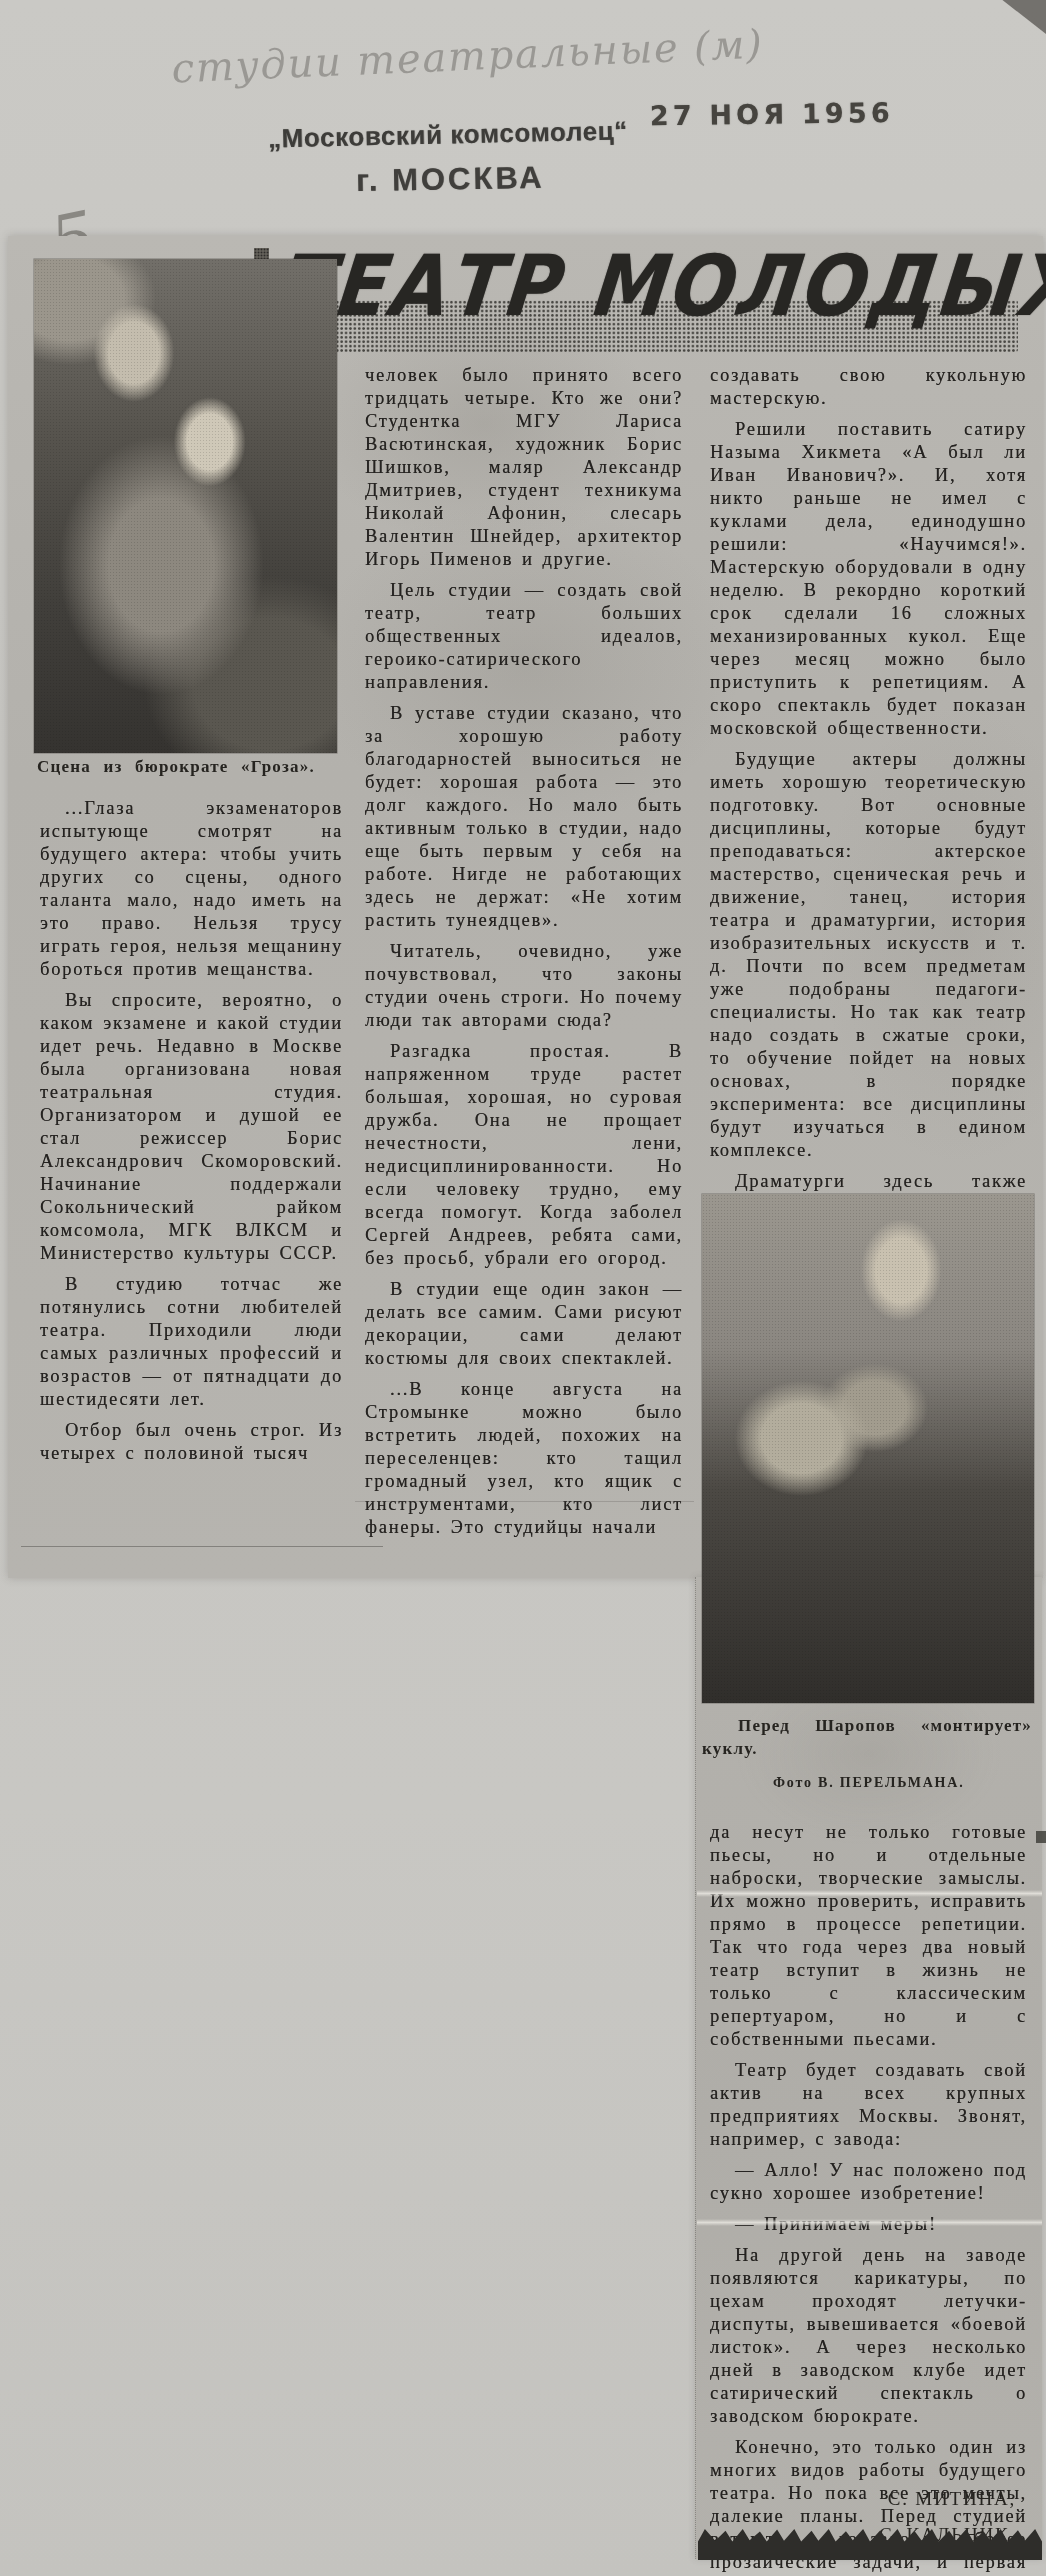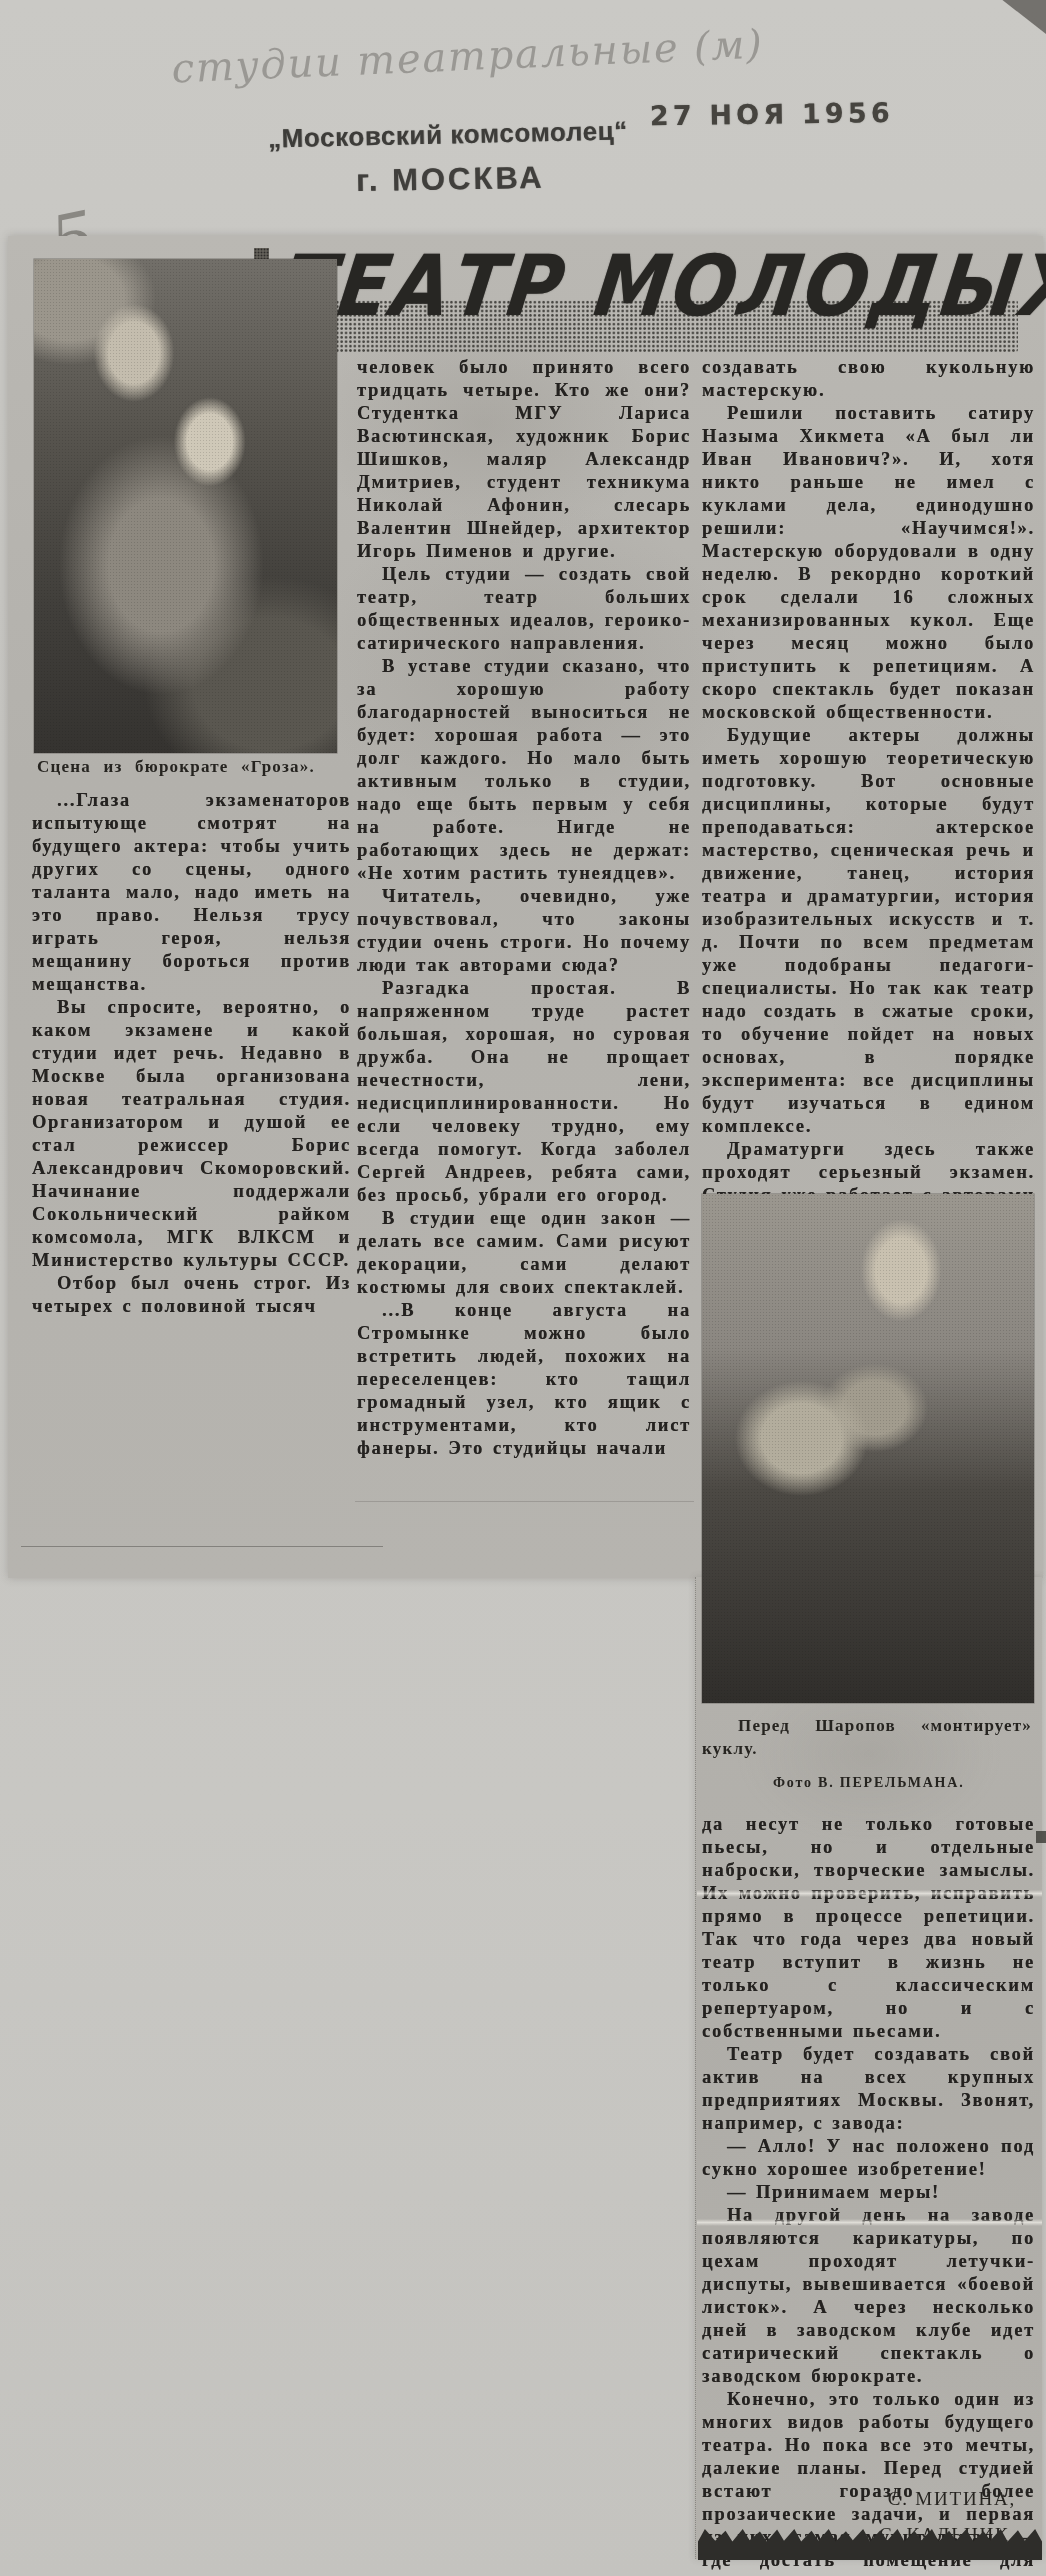--- a/index.html
+++ b/index.html
@@ -106,21 +106,21 @@
   }
   .halftone{position:absolute;inset:0;
     background-image:radial-gradient(rgba(18,18,16,.5) 0.6px, transparent 0.9px);
     background-size:3px 3px;opacity:.3;}
   
   .col{
     font-size:18.4px;line-height:23px;letter-spacing:1.8px;word-spacing:2.4px;
     text-align:justify;color:#242220;
     text-shadow:0.2px 0.2px 0.3px rgba(35,32,28,.65);
   }
-  .col .para{margin:0;text-indent:25px;font-weight:bold;}
+  .col .para{margin:8px;text-indent:25px;}
   .cont .para:first-child{text-indent:0;}
   .col1{left:32px;top:789px;width:319px;height:765px;}
   .col2{left:357px;top:356px;width:334px;height:1145px;}
   .col3a{left:702px;top:356px;width:333px;height:835px;}
   .col3b{left:702px;top:1813px;width:333px;height:676px;}
   .caption{font-weight:700;font-size:17px;line-height:22.5px;letter-spacing:1.2px;}
   .caption1{left:37px;top:756px;width:300px;text-align:justify;word-spacing:7.1px;}
   .caption2{left:702px;top:1715px;width:330px;text-align:justify;}
   .caption2 .cap-line{margin:0;text-indent:36px;font-weight:700;}
   .photo-credit{left:702px;top:1772px;width:330px;font-weight:700;font-size:14px;
@@ -153,20 +153,21 @@
   <div class="abs article-title">ТЕАТР МОЛОДЫХ</div>
 
   <div class="abs photo photo-groza">
     <div class="halftone"></div>
   </div>
   <div class="abs caption caption1">Сцена из бюрократе «Гроза».</div>
 
   <div class="abs col col1">
       <p class="para">...Глаза экзаменаторов испытующе смотрят на будущего актера: чтобы учить других со сцены, одного таланта мало, надо иметь на это право. Нельзя трусу играть героя, нельзя мещанину бороться против мещанства.</p>
       <p class="para">Вы спросите, вероятно, о каком экзамене и какой студии идет речь. Недавно в Москве была организована новая театральная студия. Организатором и душой ее стал режиссер Борис Александрович Скоморовский. Начинание поддержали Сокольнический райком комсомола, МГК ВЛКСМ и Министерство культуры СССР.</p>
+      <p class="para">В студию тотчас же потянулись сотни любителей театра. Приходили люди самых различных профессий и возрастов — от пятнадцати до шестидесяти лет.</p>
       <p class="para">Отбор был очень строг. Из четырех с половиной тысяч</p>
     </div>
   <div class="abs col col2 cont">
       <p class="para">человек было принято всего тридцать четыре. Кто же они? Студентка МГУ Лариса Васютинская, художник Борис Шишков, маляр Александр Дмитриев, студент техникума Николай Афонин, слесарь Валентин Шнейдер, архитектор Игорь Пименов и другие.</p>
       <p class="para">Цель студии — создать свой театр, театр больших общественных идеалов, героико-сатирического направления.</p>
       <p class="para">В уставе студии сказано, что за хорошую работу благодарностей выноситься не будет: хорошая работа — это долг каждого. Но мало быть активным только в студии, надо еще быть первым у себя на работе. Нигде не работающих здесь не держат: «Не хотим растить тунеядцев».</p>
       <p class="para">Читатель, очевидно, уже почувствовал, что законы студии очень строги. Но почему люди так авторами сюда?</p>
       <p class="para">Разгадка простая. В напряженном труде растет большая, хорошая, но суровая дружба. Она не прощает нечестности, лени, недисциплинированности. Но если человеку трудно, ему всегда помогут. Когда заболел Сергей Андреев, ребята сами, без просьб, убрали его огород.</p>
       <p class="para">В студии еще один закон — делать все самим. Сами рисуют декорации, сами делают костюмы для своих спектаклей.</p>
       <p class="para">...В конце августа на Стромынке можно было встретить людей, похожих на переселенцев: кто тащил громадный узел, кто ящик с инструментами, кто лист фанеры. Это студийцы начали</p>

